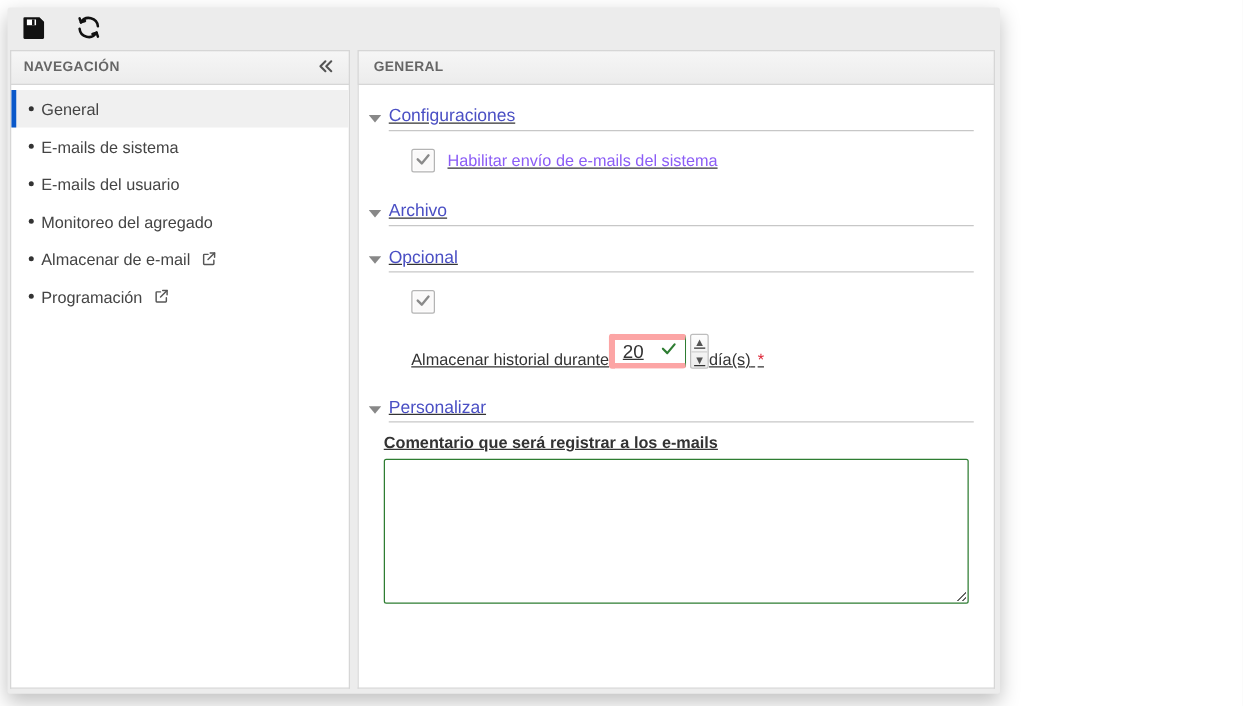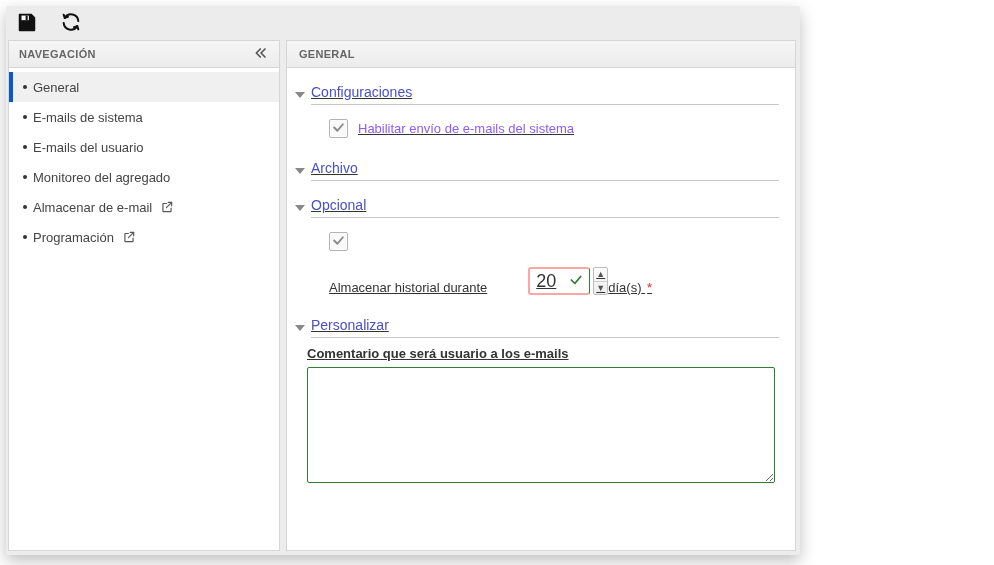--- a/index.html
+++ b/index.html
@@ -35,21 +35,21 @@
   .disclosure svg { width: 10px; height: 10px; fill: #888; }
   .group-body { padding: 10px 0 10px 34px; display: flex; flex-direction: column; gap: 16px; }
 
   .checkbox-row { display: flex; align-items: center; gap: 10px; }
   .checkbox { width: 19px; height: 19px; border: 1px solid #b4b4b4; border-radius: 2px; background: #faf9f9; display: inline-flex; align-items: center; justify-content: center; cursor: pointer; box-shadow: inset 0 0 0 1px rgba(255,255,255,0.7); }
   .checkbox svg { width: 13px; height: 13px; }
   .checkbox-label { color: #8b5cf6; }
 
   .row-inline { display: flex; align-items: flex-end; }
   .spinner-wrap { display: inline-flex; align-items: stretch; height: 28px; }
-  .spinner-input { width: 62px; border: 2px solid #fca5a5; border-right: 1px solid #2e7d32; border-radius: 3px; padding: 0 6px; display: inline-flex; align-items: center; justify-content: space-between; gap: 6px; color: #333; font-size: 18px; margin-left: 41px; }
+  .spinner-input { width: 62px; border: 5px solid #fca5a5; border-right: 1px solid #2e7d32; border-radius: 3px; padding: 0 6px; display: inline-flex; align-items: center; justify-content: space-between; gap: 6px; color: #333; font-size: 15px; }
   .spinner-check svg { width: 14px; height: 14px; }
   .spinner-arrows { width: 15px; margin-left: 3px; border: 1px solid #bdbdbd; border-radius: 2px; display: inline-flex; flex-direction: column; overflow: hidden; background: linear-gradient(#fdfdfd,#ececec); }
   .spin-btn { flex: 1; display: flex; align-items: center; justify-content: center; cursor: pointer; font-size: 9px; color: #555; }
   .spin-btn + .spin-btn { border-top: 1px solid #cfcfcf; }
   .req-star { color: #d23; margin-left: 2px; }
 
   .bold-label { font-weight: bold; color: #333; margin-bottom: 6px; padding-left: 0; }
   .group-body-flush { padding: 4px 4px 0 12px; }
   .textarea { width: 100%; height: 116px; border: 1px solid #2e7d32; border-radius: 2px; resize: both; outline: none; padding: 6px; font-family: inherit; font-size: 13px; }
 </style>
@@ -211,21 +211,21 @@
           <div class="field-group">
             <div class="group-header">
               <span class="disclosure">
                   <svg viewBox="0 0 10 10">
                     <polygon points="0,2 10,2 5,8"></polygon>
                   </svg>
                 </span>
               <span class="group-title">Personalizar</span>
             </div>
             <div class="group-body-flush">
-              <div class="bold-label">Comentario que será usuario a los e-mails</div>
+              <div class="bold-label">Comentario que será registrar a los e-mails</div>
               <textarea class="textarea" style=""></textarea>
             </div>
           </div>
 
         </div>
       </section>
 
     </div>
   </div>
 </div>

